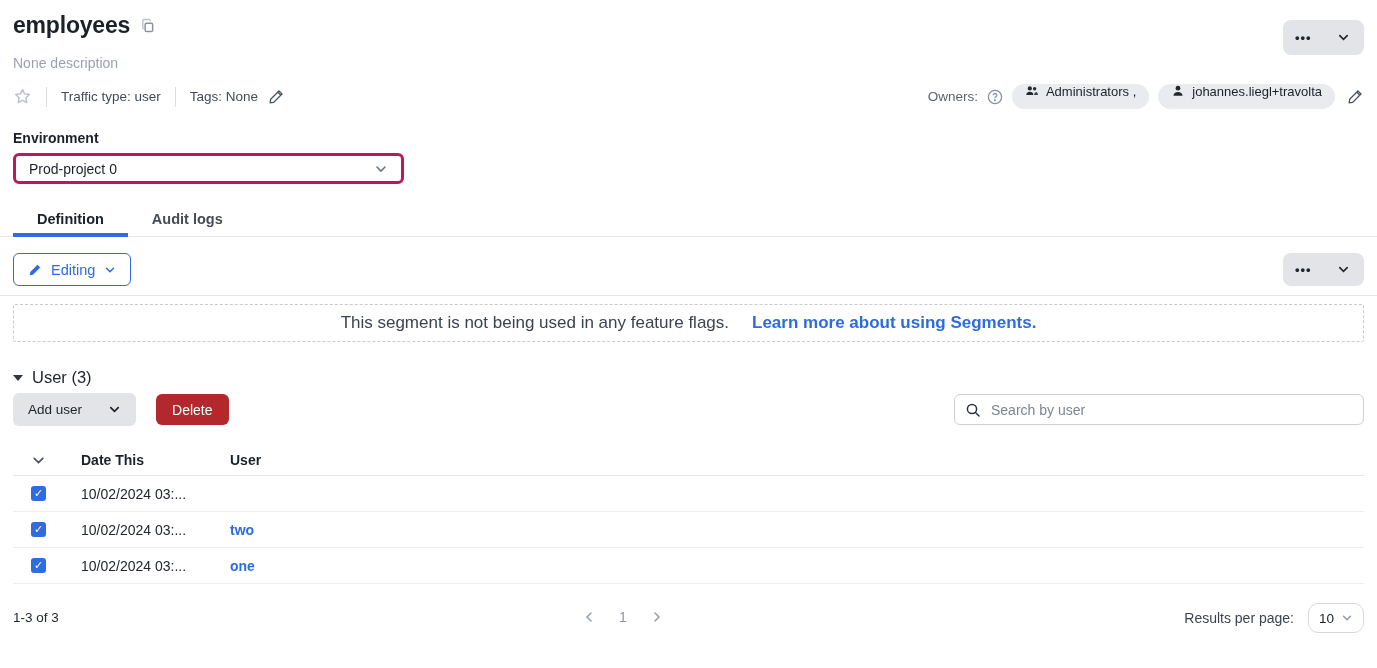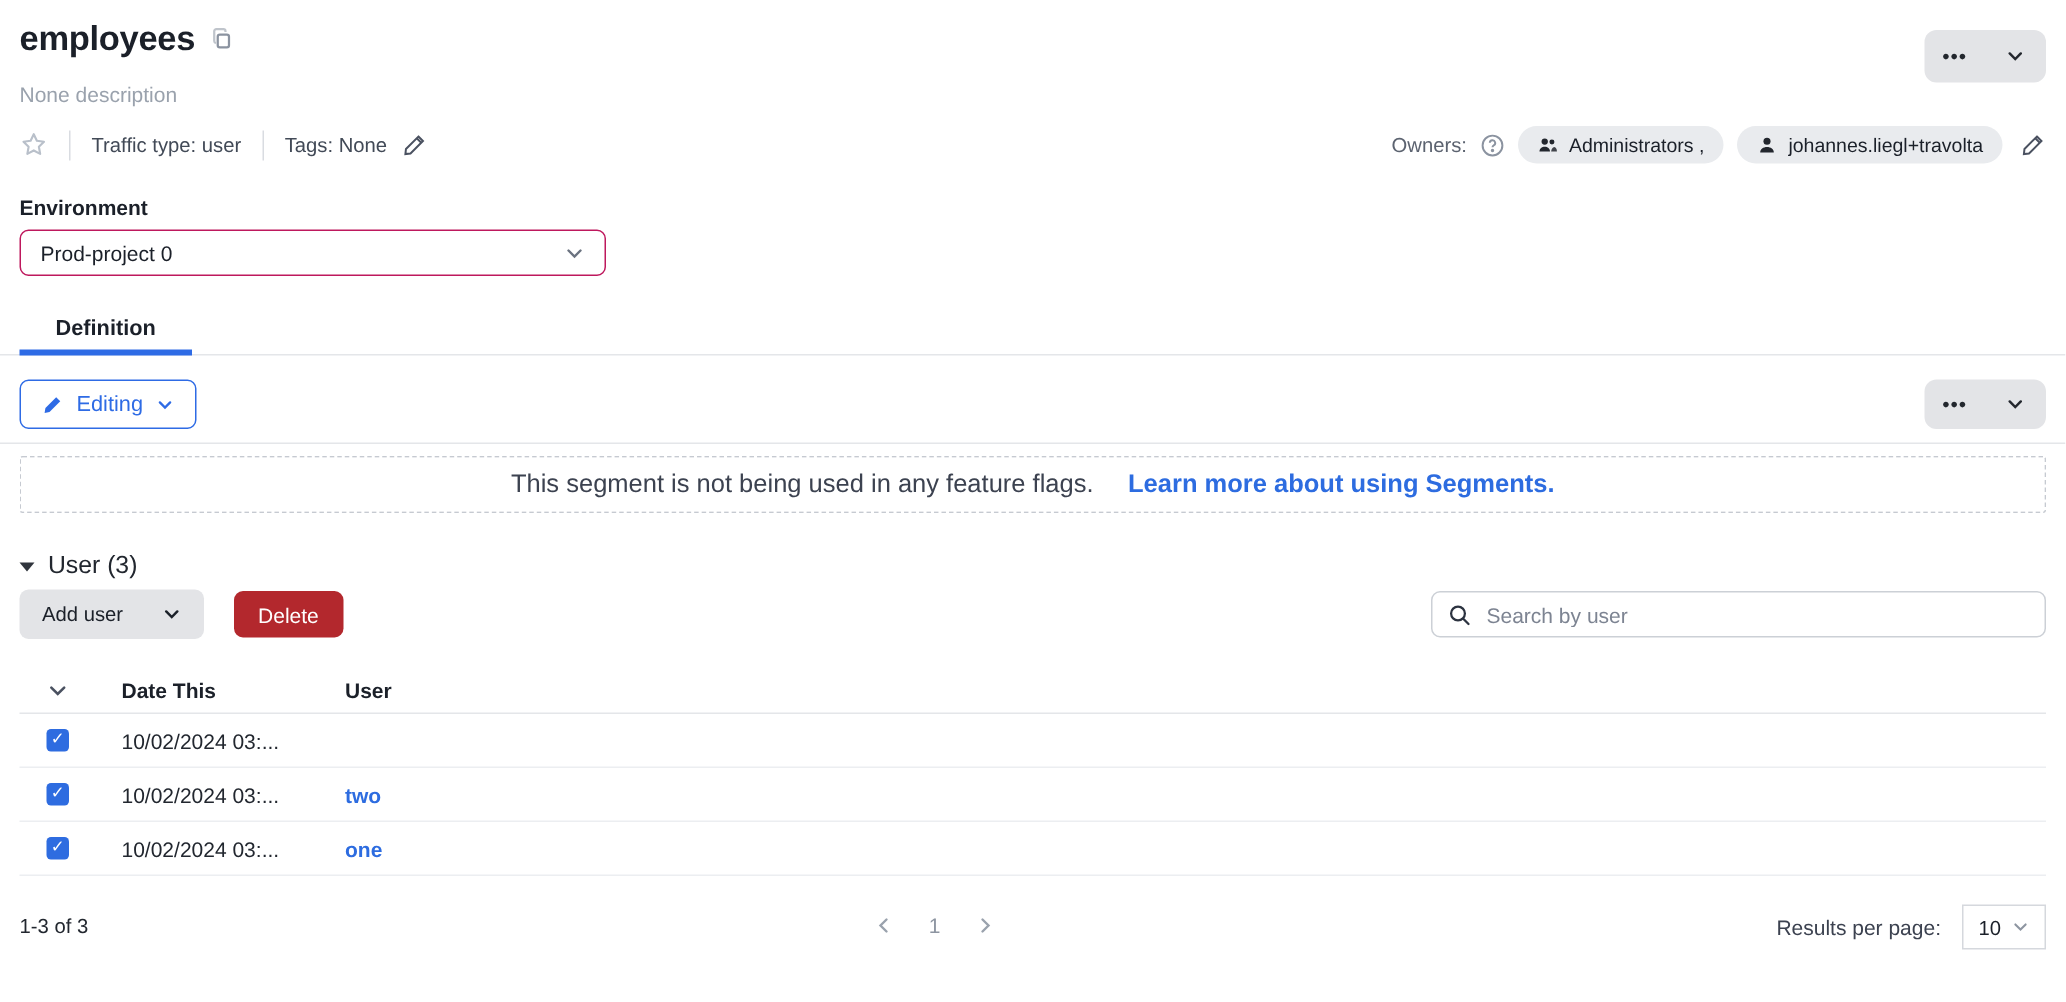--- a/index.html
+++ b/index.html
@@ -20,26 +20,26 @@
   .ellipsis-glyph { font-size:13px; font-weight:700; letter-spacing:1px; line-height:1; }
   .description { color:#9aa2ad; font-size:14px; margin-top:15px; }
 
   .meta-row { display:flex; align-items:center; margin-top:13px; font-size:13.5px; color:#424a57; height:25px; }
   .vdiv { width:1px; height:20px; background:#d9dce1; margin:0 14px; }
   .icon-btn { display:flex; align-items:center; cursor:pointer; }
   .pencil-gray { color:#4a5160; margin-left:10px; }
   .owners-wrap { margin-left:auto; display:flex; align-items:center; gap:9px; }
   .owners-label { color:#5c6370; }
   .help-icon { color:#8b93a0; display:flex; }
-  .pill { background:#e9ebee; border-radius:13px; height:25px; display:flex; align-items:center; gap:7px; padding:0 13px; font-size:13px; color:#1b2029; cursor:pointer; }
+  .pill { background:#e9ebee; border-radius:13px; height:25px; display:flex; gap:7px; padding:0 13px; font-size:13px; color:#1b2029; cursor:pointer; }
   .pill svg { color:#23272e; }
 
   
   .env-label { font-weight:700; font-size:14px; margin-top:21px; }
-  .env-select { margin-top:7px; width:391px; height:31px; border:1px solid #be185d; border-radius:6px;
+  .env-select { margin-top:7px; width:391px; height:31px; border:3px solid #be185d; border-radius:6px;
     display:flex; align-items:center; justify-content:space-between; padding:0 13px; font-size:14px; cursor:pointer; background:#fff; }
   .chev { color:#6b7380; display:flex; }
 
   
   .tabs { display:flex; margin:19px -13px 0 -13px; padding:0 13px; border-bottom:1px solid #e4e6e9; }
   .tab { padding:8px 24px 9px 24px; font-size:14.5px; font-weight:700; position:relative; cursor:pointer; color:#454c58; }
   .tab.active { color:#1b2029; }
   .tab.active::after { content:""; position:absolute; left:0; right:0; bottom:-1px; height:4px; background:#2e6be5; }
 
   
@@ -80,21 +80,21 @@
   .user-link { color:#2d6ce0; font-weight:700; text-decoration:none; cursor:pointer; font-size:14px; }
   .date-cell { color:#22272f; }
 
   
   .footer { position:relative; height:46px; margin-top:14px; }
   .range-label { position:absolute; left:0; top:12px; font-size:13.5px; color:#22272f; }
   .pager { position:absolute; left:565px; top:8px; display:flex; align-items:center; gap:12px; color:#9aa2ad; }
   .pager .pg-btn { width:22px; height:22px; display:flex; align-items:center; justify-content:center; cursor:pointer; }
   .pager .pg-num { color:#8d95a1; font-size:14px; width:22px; text-align:center; }
   .rpp { position:absolute; right:0; top:5px; display:flex; align-items:center; gap:14px; font-size:14px; color:#3c4250; }
-  .rpp-select { border:1px solid #d5d8dd; border-radius:0; height:30px; width:56px;
+  .rpp-select { border:1px solid #d5d8dd; border-radius:10px; height:30px; width:56px;
     display:flex; align-items:center; justify-content:center; gap:7px; font-size:13.5px; color:#1b2029; cursor:pointer; background:#fff; }
 </style>
 </head>
 <body>
 
 <div class="page">
 
   <div class="title-row">
     <h1 class="page-title">employees</h1>
     <span class="copy-icon">
@@ -176,20 +176,21 @@
     <span>Prod-project 0</span>
     <span class="chev">
       <svg width="14" height="14" viewBox="0 0 14 14" fill="none" stroke="currentColor" stroke-width="1.6" stroke-linecap="round">
           <path d="M3 5l4 4 4-4"></path>
         </svg>
     </span>
   </div>
 
   <div class="tabs">
     <div class="tab active">Definition</div>
+    <div class="tab">Audit logs</div>
   </div>
 
   <div class="editing-row">
     <button class="editing-btn">
       <svg width="14" height="14" viewBox="0 0 16 16" fill="currentColor">
         <path d="M10.8 2.1l3.1 3.1-8.2 8.2-3.7.6.6-3.7z"></path>
       </svg>
       <span>Editing</span>
       <svg width="12" height="12" viewBox="0 0 14 14" fill="none" stroke="currentColor" stroke-width="1.8" stroke-linecap="round">
           <path d="M3 5l4 4 4-4"></path>

